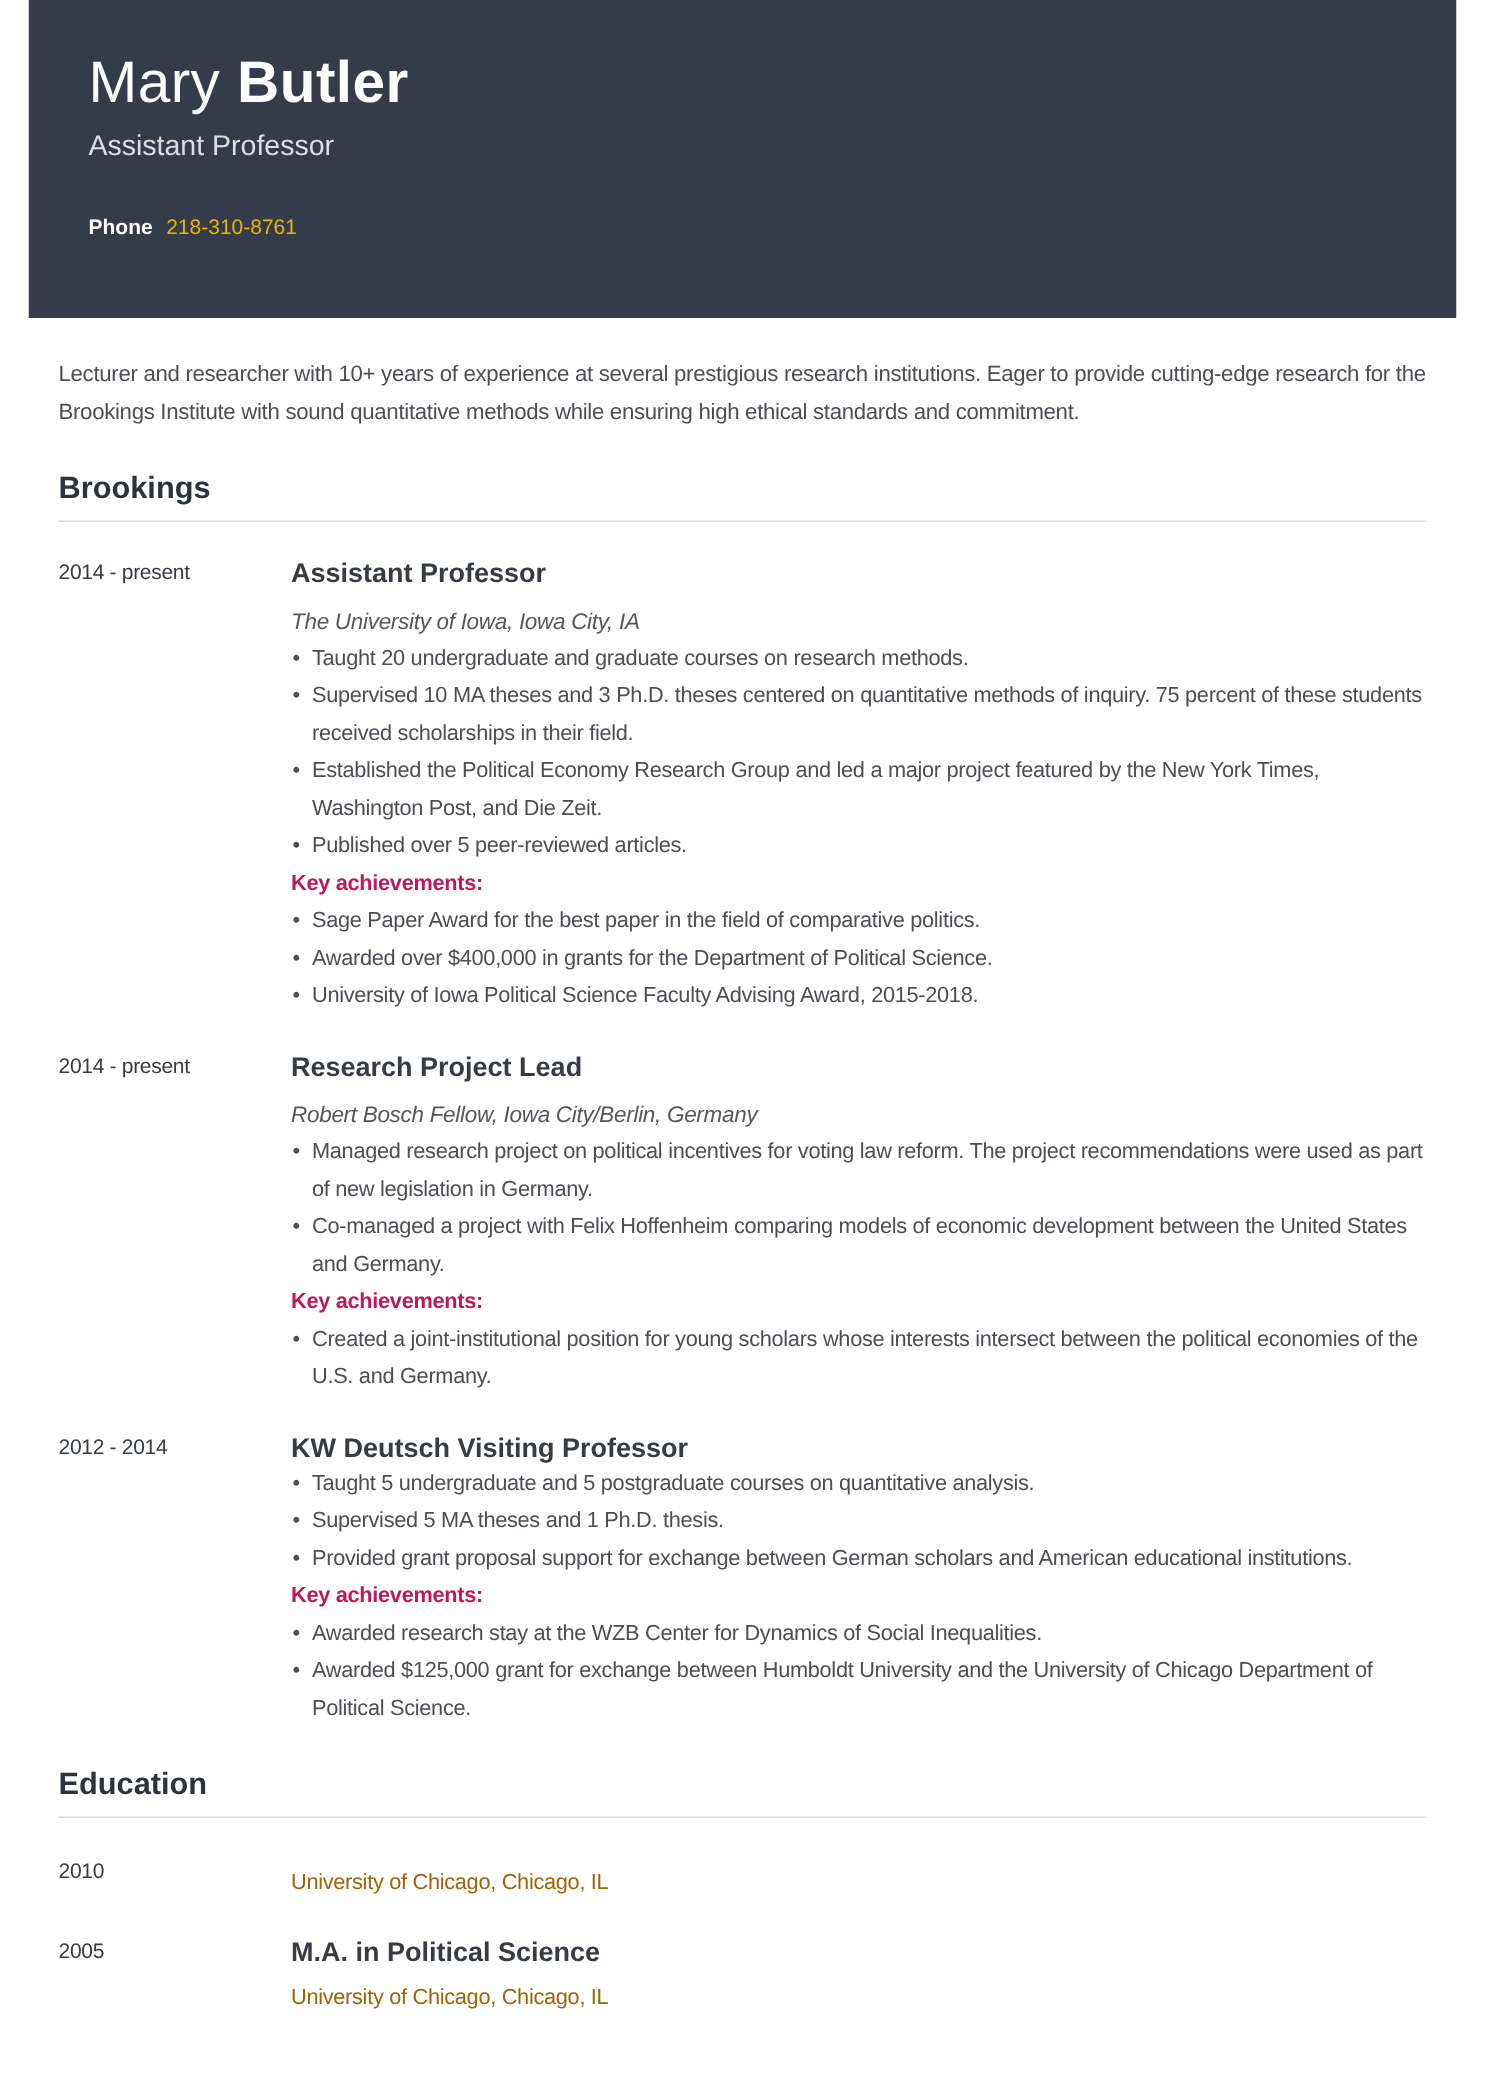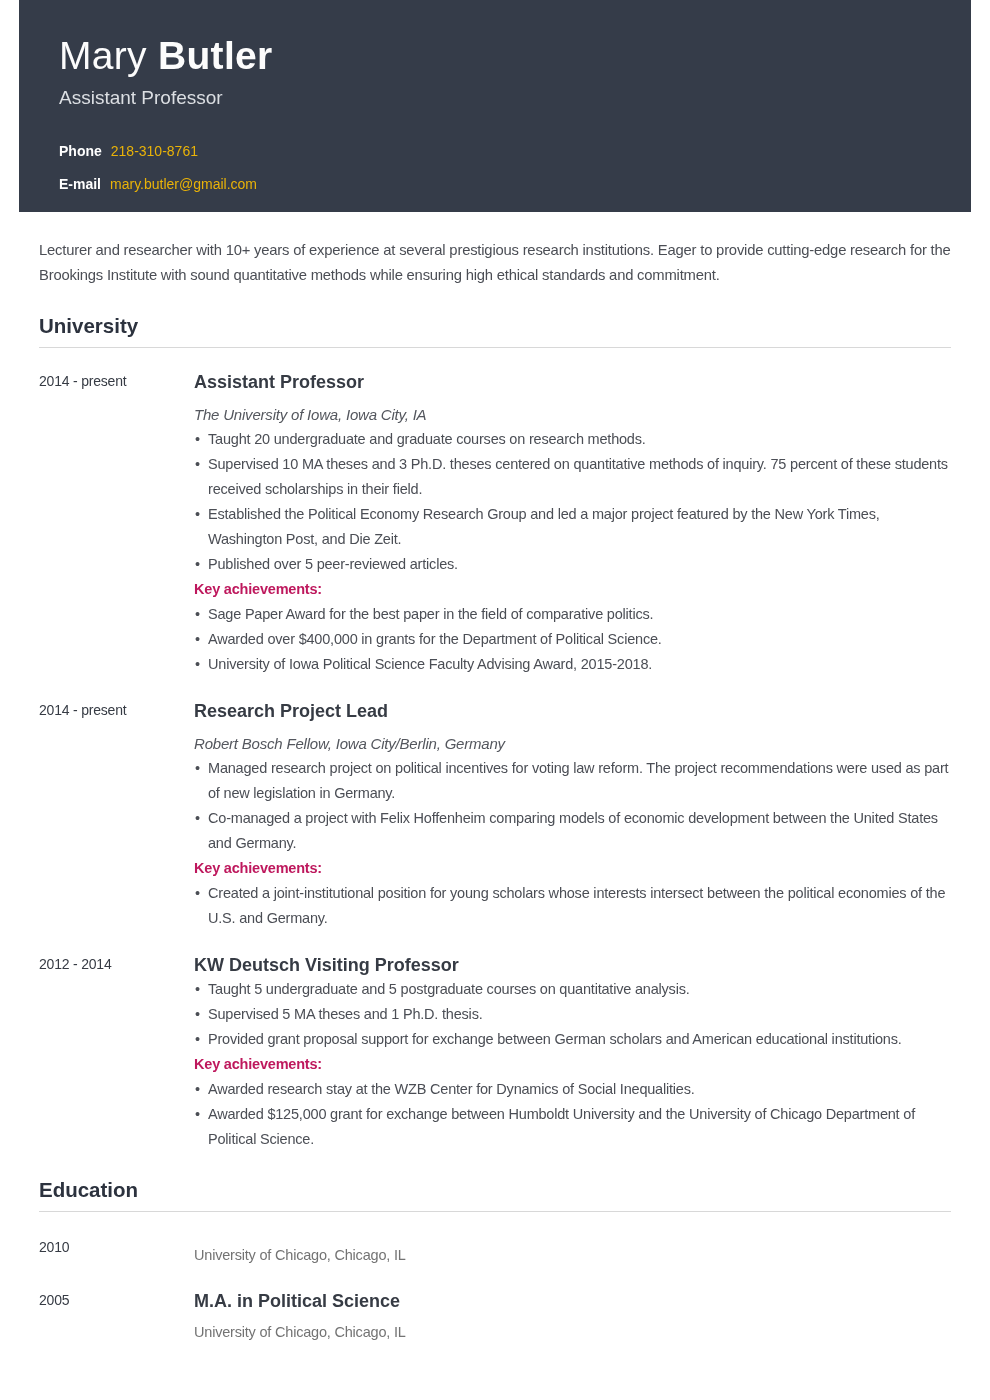--- a/index.html
+++ b/index.html
@@ -50,48 +50,45 @@
     position: relative; padding-left: 14px; font-size: 14.5px; line-height: 25px;
     color: #4b4e55; letter-spacing: -0.2px;
   }
   ul.bullets li::before { content: "\2022"; position: absolute; left: 1px; color: #4b4e55; }
   .key-label {
     font-size: 14.5px; line-height: 25px; font-weight: 700; color: #be185d;
     letter-spacing: -0.2px;
   }
   
   .edu-place {
-    margin-top: 9px; font-size: 14.5px; line-height: 20px; color: #737373;
+    margin-top: 9px; font-size: 14.5px; line-height: 20px; color: #a16207;
     letter-spacing: -0.2px;
   }
   .edu-entry { margin-top: 24px; }
 </style>
 </head>
 <body>
 
 <div class="page">
 
   <header class="header">
     <h1><span>Mary</span> <span class="bold">Butler</span></h1>
     <div class="job-title">Assistant Professor</div>
     <div class="contact">
       <div class="contact-row">
         <span class="contact-label">Phone</span><span class="contact-value">218-310-8761</span>
       </div>
-      <div class="contact-row">
-        <span class="contact-label">E-mail</span><span class="contact-value">mary.butler@gmail.com</span>
-      </div>
     </div>
   </header>
 
   <main>
     <p class="summary">Lecturer and researcher with 10+ years of experience at several prestigious research institutions. Eager to provide cutting-edge research for the Brookings Institute with sound quantitative methods while ensuring high ethical standards and commitment.</p>
 
     <section>
-      <h2>University</h2>
+      <h2>Brookings</h2>
       <div id="experience-entries">
   <div class="entry">
     <div class="dates">2014 - present</div>
     <div class="entry-body">
       <h3>Assistant Professor</h3>
       <div class="place">The University of Iowa, Iowa City, IA</div>
       <ul class="bullets">
                 <li>Taught 20 undergraduate and graduate courses on research methods.</li>
                 <li>Supervised 10 MA theses and 3 Ph.D. theses centered on quantitative methods of inquiry. 75 percent of these students received scholarships in their field.</li>
                 <li>Established the Political Economy Research Group and led a major project featured by the New York Times, Washington Post, and Die Zeit.</li>

